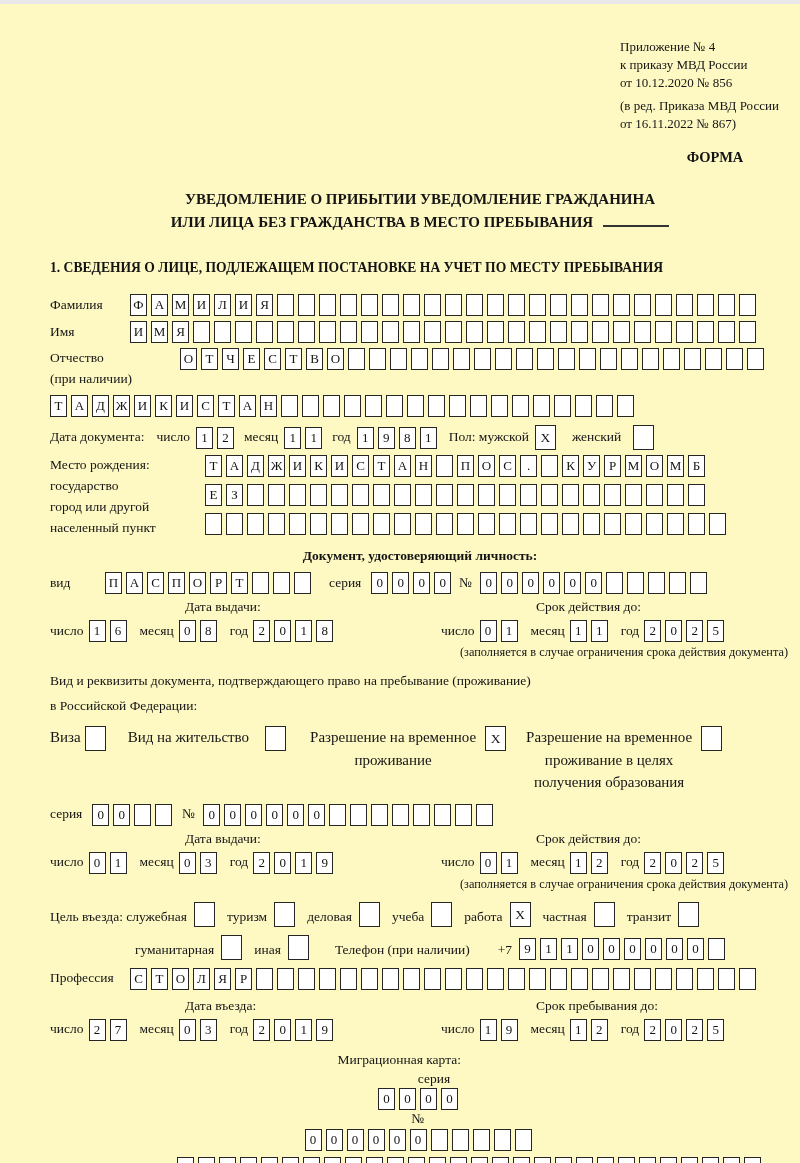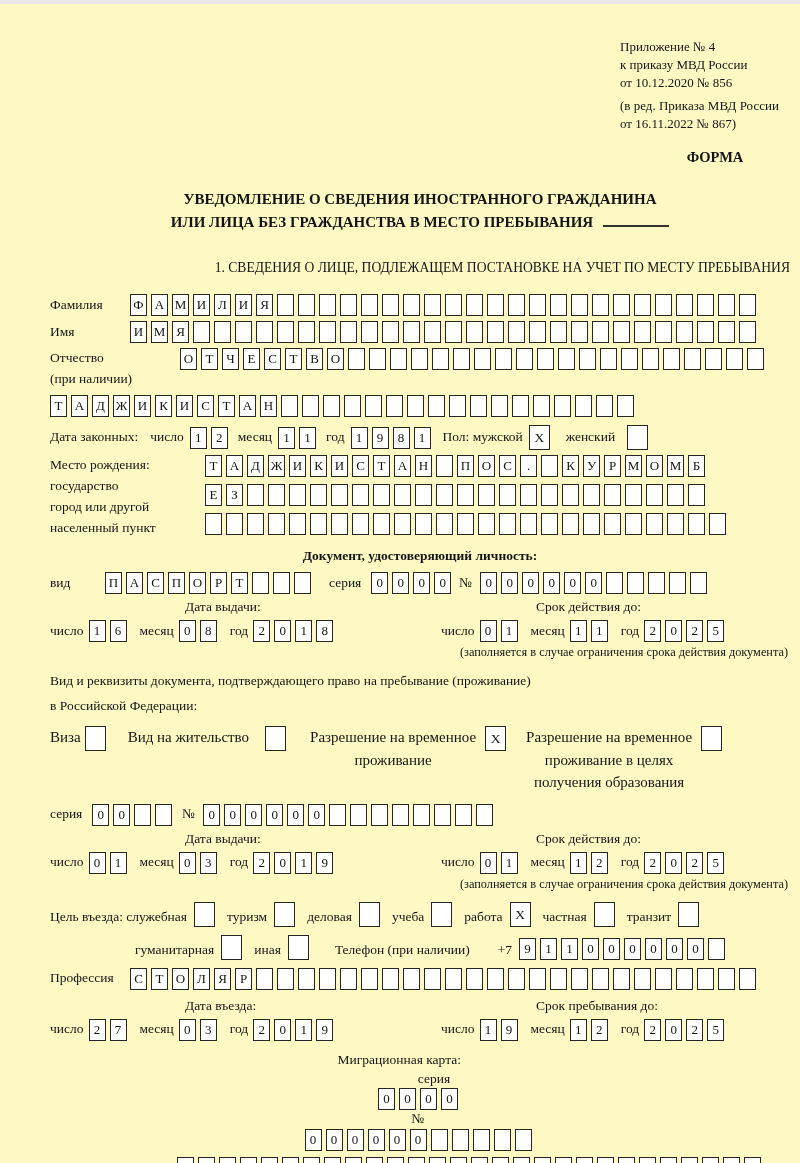--- a/index.html
+++ b/index.html
@@ -8,21 +8,21 @@
     box-sizing:border-box;padding:34px 10px 0 50px;position:relative;
     font-family:"Liberation Serif","DejaVu Serif",serif;color:#141414;
   }
   
   .hdr{margin-left:570px;font-size:13px;line-height:1.4;}
   .hdr .rev{margin-top:4px;}
   .form-label{margin-left:570px;text-align:center;font-weight:bold;font-size:14.5px;margin-top:16px;width:190px;}
   
   .title{text-align:center;font-weight:bold;font-size:15px;line-height:1.55;margin-top:22px;}
   .uline{display:inline-block;width:66px;border-bottom:2px solid #333;height:0.85em;margin-left:10px;}
-  .sect{font-weight:normal;font-size:13.6px;text-align:right;margin-top:26px;margin-bottom:18px;}
+  .sect{font-weight:bold;font-size:13.6px;text-align:left;margin-top:26px;margin-bottom:18px;}
   
   .cells{white-space:nowrap;display:inline-block;line-height:0;}
   .cell{display:inline-block;width:15px;height:20px;border:1.7px solid #262626;margin-right:4px;
         text-align:center;font-size:13px;line-height:20px;vertical-align:middle;background:#fff;}
   .cbox{display:inline-block;width:19px;height:23px;border:1.7px solid #262626;text-align:center;
         font-size:13.5px;line-height:23px;vertical-align:middle;background:#fff;}
   
   .row{display:flex;align-items:flex-start;margin-bottom:5px;}
   .row.center{align-items:center;}
   .lbl{font-size:13.5px;line-height:1.4;}
@@ -62,21 +62,21 @@
   <div class="hdr">
     <div>Приложение № 4</div>
     <div>к приказу МВД России</div>
     <div>от 10.12.2020 № 856</div>
     <div class="rev">(в ред. Приказа МВД России</div>
     <div>от 16.11.2022 № 867)</div>
   </div>
   <div class="form-label">ФОРМА</div>
 
   <div class="title">
-    <div>УВЕДОМЛЕНИЕ О СВЕДЕНИЯ ИНОСТРАННОГО ГРАЖДАНИНА</div>
+    <div>УВЕДОМЛЕНИЕ О ПРИБЫТИИ УВЕДОМЛЕНИЕ ГРАЖДАНИНА</div>
     <div><span>ИЛИ ЛИЦА БЕЗ ГРАЖДАНСТВА В МЕСТО ПРЕБЫВАНИЯ</span><span class="uline"></span></div>
   </div>
 
   <div class="sect">1. СВЕДЕНИЯ О ЛИЦЕ, ПОДЛЕЖАЩЕМ ПОСТАНОВКЕ НА УЧЕТ ПО МЕСТУ ПРЕБЫВАНИЯ</div>
 
   <div class="row center">
     <span class="lbl w80">Фамилия</span>
     <span class="cells"><span class="cell">Ф</span><span class="cell">А</span><span class="cell">М</span><span class="cell">И</span><span class="cell">Л</span><span class="cell">И</span><span class="cell">Я</span><span class="cell"></span><span class="cell"></span><span class="cell"></span><span class="cell"></span><span class="cell"></span><span class="cell"></span><span class="cell"></span><span class="cell"></span><span class="cell"></span><span class="cell"></span><span class="cell"></span><span class="cell"></span><span class="cell"></span><span class="cell"></span><span class="cell"></span><span class="cell"></span><span class="cell"></span><span class="cell"></span><span class="cell"></span><span class="cell"></span><span class="cell"></span><span class="cell"></span><span class="cell"></span></span>
   </div>
 
@@ -91,21 +91,21 @@
       <div>(при наличии)</div>
     </span>
     <span class="cells"><span class="cell">О</span><span class="cell">Т</span><span class="cell">Ч</span><span class="cell">Е</span><span class="cell">С</span><span class="cell">Т</span><span class="cell">В</span><span class="cell">О</span><span class="cell"></span><span class="cell"></span><span class="cell"></span><span class="cell"></span><span class="cell"></span><span class="cell"></span><span class="cell"></span><span class="cell"></span><span class="cell"></span><span class="cell"></span><span class="cell"></span><span class="cell"></span><span class="cell"></span><span class="cell"></span><span class="cell"></span><span class="cell"></span><span class="cell"></span><span class="cell"></span><span class="cell"></span><span class="cell"></span></span>
   </div>
 
   <div class="row">
     <span class="cells"><span class="cell">Т</span><span class="cell">А</span><span class="cell">Д</span><span class="cell">Ж</span><span class="cell">И</span><span class="cell">К</span><span class="cell">И</span><span class="cell">С</span><span class="cell">Т</span><span class="cell">А</span><span class="cell">Н</span><span class="cell"></span><span class="cell"></span><span class="cell"></span><span class="cell"></span><span class="cell"></span><span class="cell"></span><span class="cell"></span><span class="cell"></span><span class="cell"></span><span class="cell"></span><span class="cell"></span><span class="cell"></span><span class="cell"></span><span class="cell"></span><span class="cell"></span><span class="cell"></span><span class="cell"></span></span>
   </div>
 
   <div class="row center" style="margin-top:8px;">
-    <span class="lbl">Дата законных:</span>
+    <span class="lbl">Дата документа:</span>
     <span class="lbl gap12 mr6">число</span>
     <span class="cells"><span class="cell">1</span><span class="cell">2</span></span>
     <span class="lbl gap6 mr6">месяц</span>
     <span class="cells"><span class="cell">1</span><span class="cell">1</span></span>
     <span class="lbl gap6 mr6">год</span>
     <span class="cells"><span class="cell">1</span><span class="cell">9</span><span class="cell">8</span><span class="cell">1</span></span>
     <span class="lbl gap8">Пол: мужской</span>
     <span class="cbox gap6">X</span>
     <span class="lbl gap16">женский</span>
     <span class="cbox gap12"></span>

